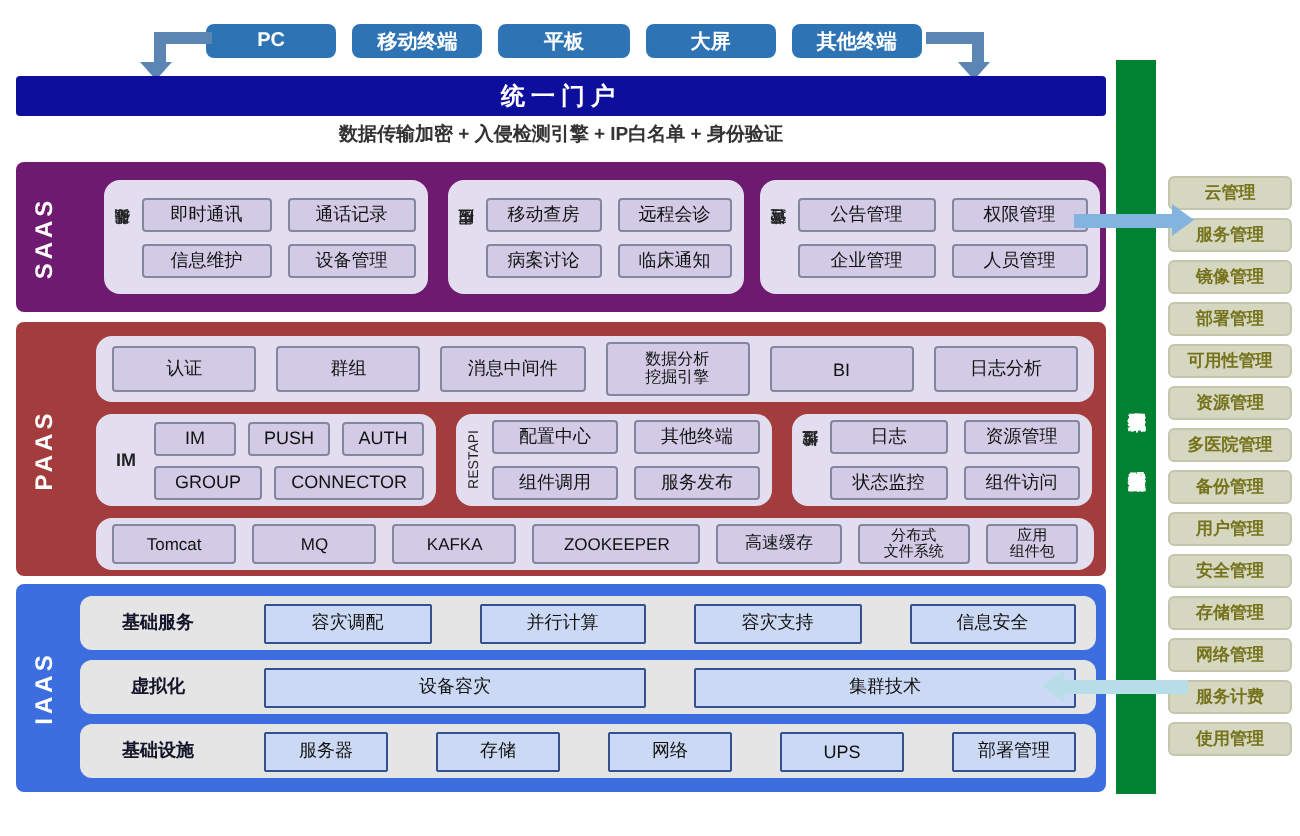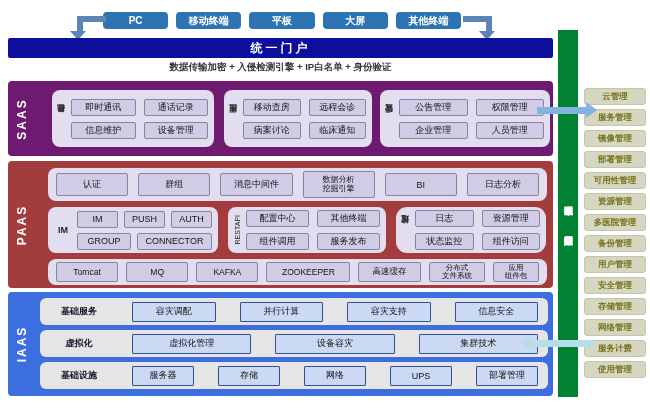--- a/index.html
+++ b/index.html
@@ -39,21 +39,21 @@
        display:flex;align-items:center;justify-content:center;height:15px;text-align:center;}
   .two-line{white-space:pre-line;line-height:1.1;font-size:8px;height:25px;}
 
   
   .paas-row1{position:absolute;left:40px;top:7px;width:499px;height:33px;background:#e3deef;border-radius:8px;
              display:flex;gap:10px;align-items:center;padding:0 8px;box-sizing:border-box;}
   .paas-row1 .btn{flex:1;height:21px;}
   .paas-row1 .two-line{height:25px;}
   .g-im{left:40px;top:46px;width:170px;height:46px;}
   .g-rest{left:220px;top:46px;width:158px;height:46px;}
-  .g-ops{left:388px;top:46px;width:150px;height:46px;border-radius:11px;}
+  .g-ops{left:388px;top:46px;width:150px;height:46px;}
   .im-label{font-size:9px;font-weight:bold;color:#222;width:18px;text-align:center;}
   .im-col{flex:1;display:flex;flex-direction:column;gap:5px;}
   .im-row{display:flex;gap:6px;}
   .im-row .btn{flex:1;}
   .paas-row3{position:absolute;left:40px;top:98px;width:499px;height:26px;background:#e3deef;border-radius:8px;
              display:flex;gap:8px;align-items:center;padding:0 8px;box-sizing:border-box;}
   .paas-row3 .btn{height:18px;font-size:8.5px;}
   .paas-row3 .two-line{font-size:7.5px;line-height:1.05;height:18px;}
 
   
@@ -193,21 +193,20 @@
     <div class="layer-label">IAAS</div>
     <div class="iaas-row" style="top:6px;">
       <div class="iaas-label">基础服务</div>
       <div class="ibtn">容灾调配</div>
       <div class="ibtn">并行计算</div>
       <div class="ibtn">容灾支持</div>
       <div class="ibtn">信息安全</div>
     </div>
     <div class="iaas-row" style="top:38px;">
       <div class="iaas-label">虚拟化</div>
-      <div class="ibtn">虚拟化管理</div>
       <div class="ibtn">设备容灾</div>
       <div class="ibtn">集群技术</div>
     </div>
     <div class="iaas-row" style="top:70px;">
       <div class="iaas-label">基础设施</div>
       <div class="ibtn">服务器</div>
       <div class="ibtn">存储</div>
       <div class="ibtn">网络</div>
       <div class="ibtn">UPS</div>
       <div class="ibtn">部署管理</div>

